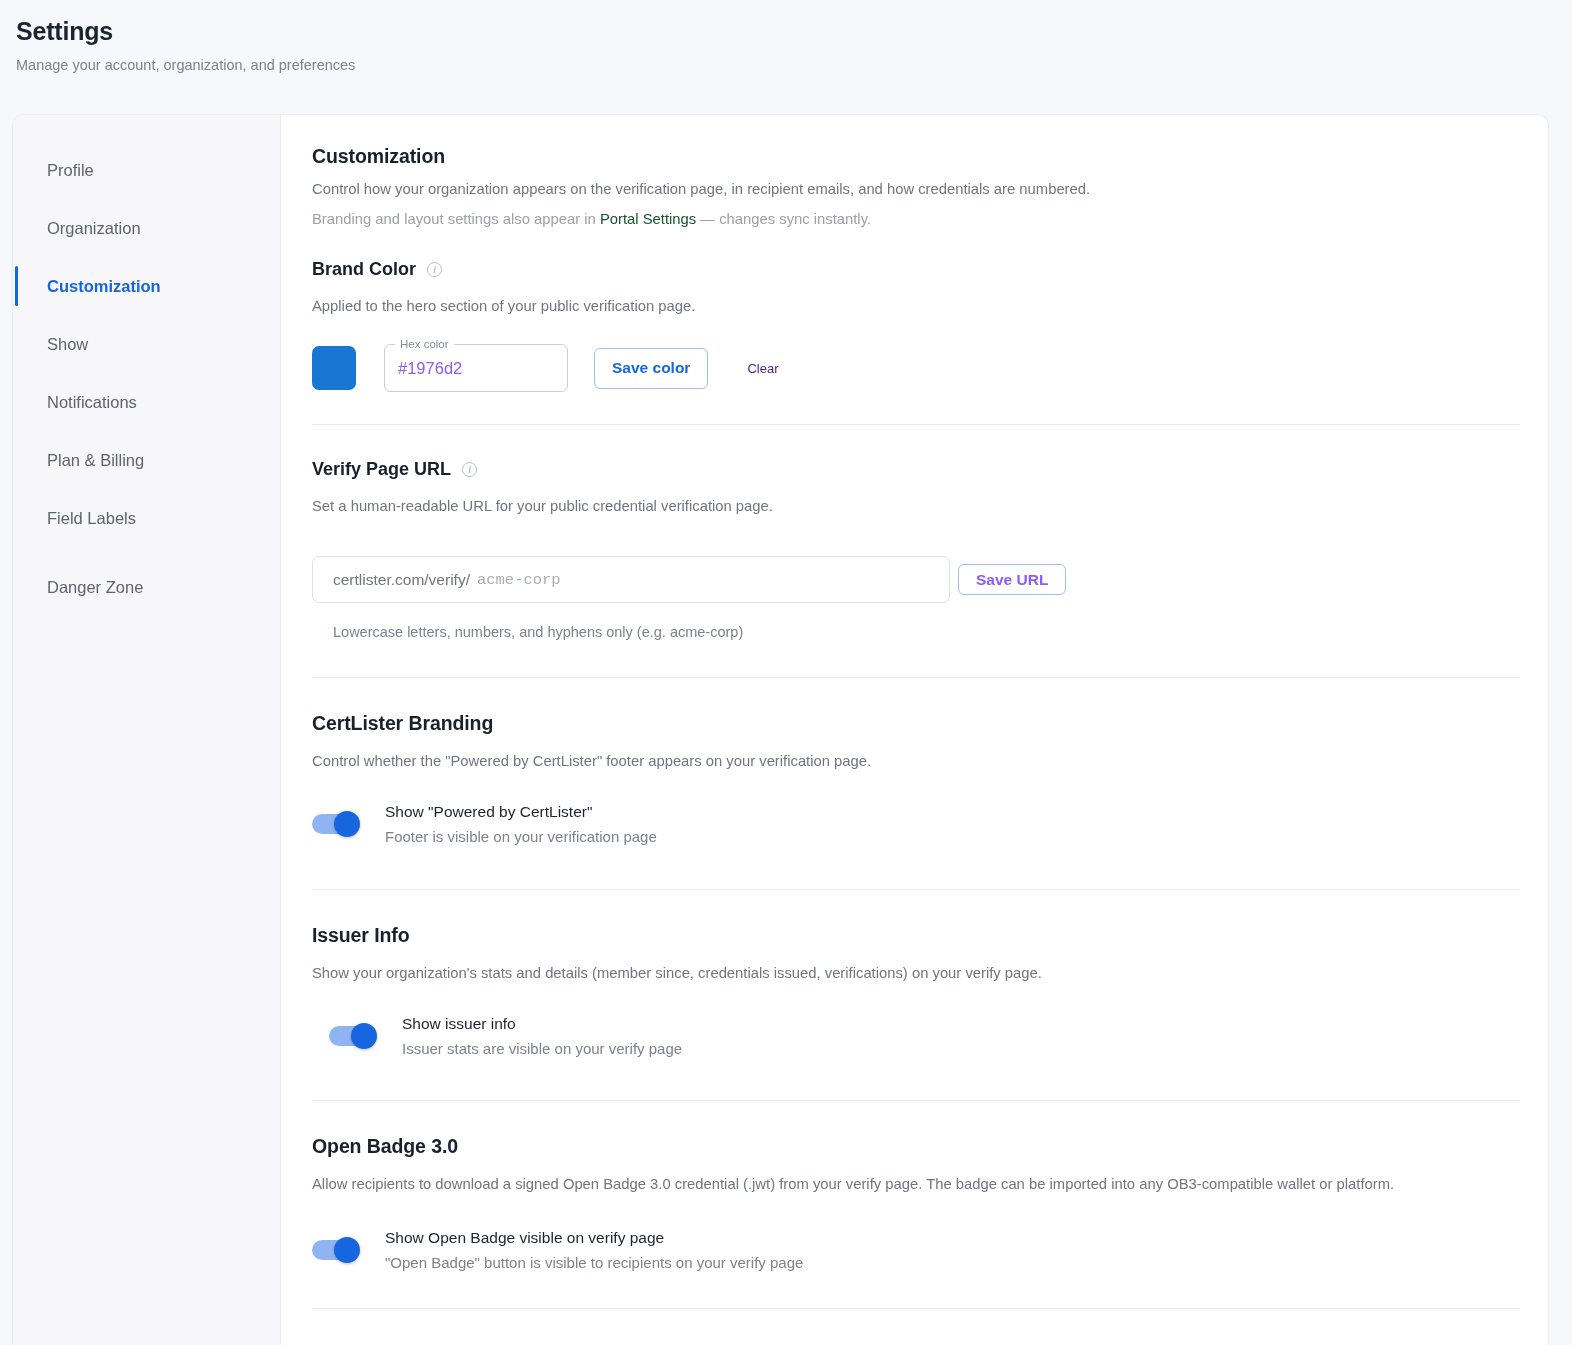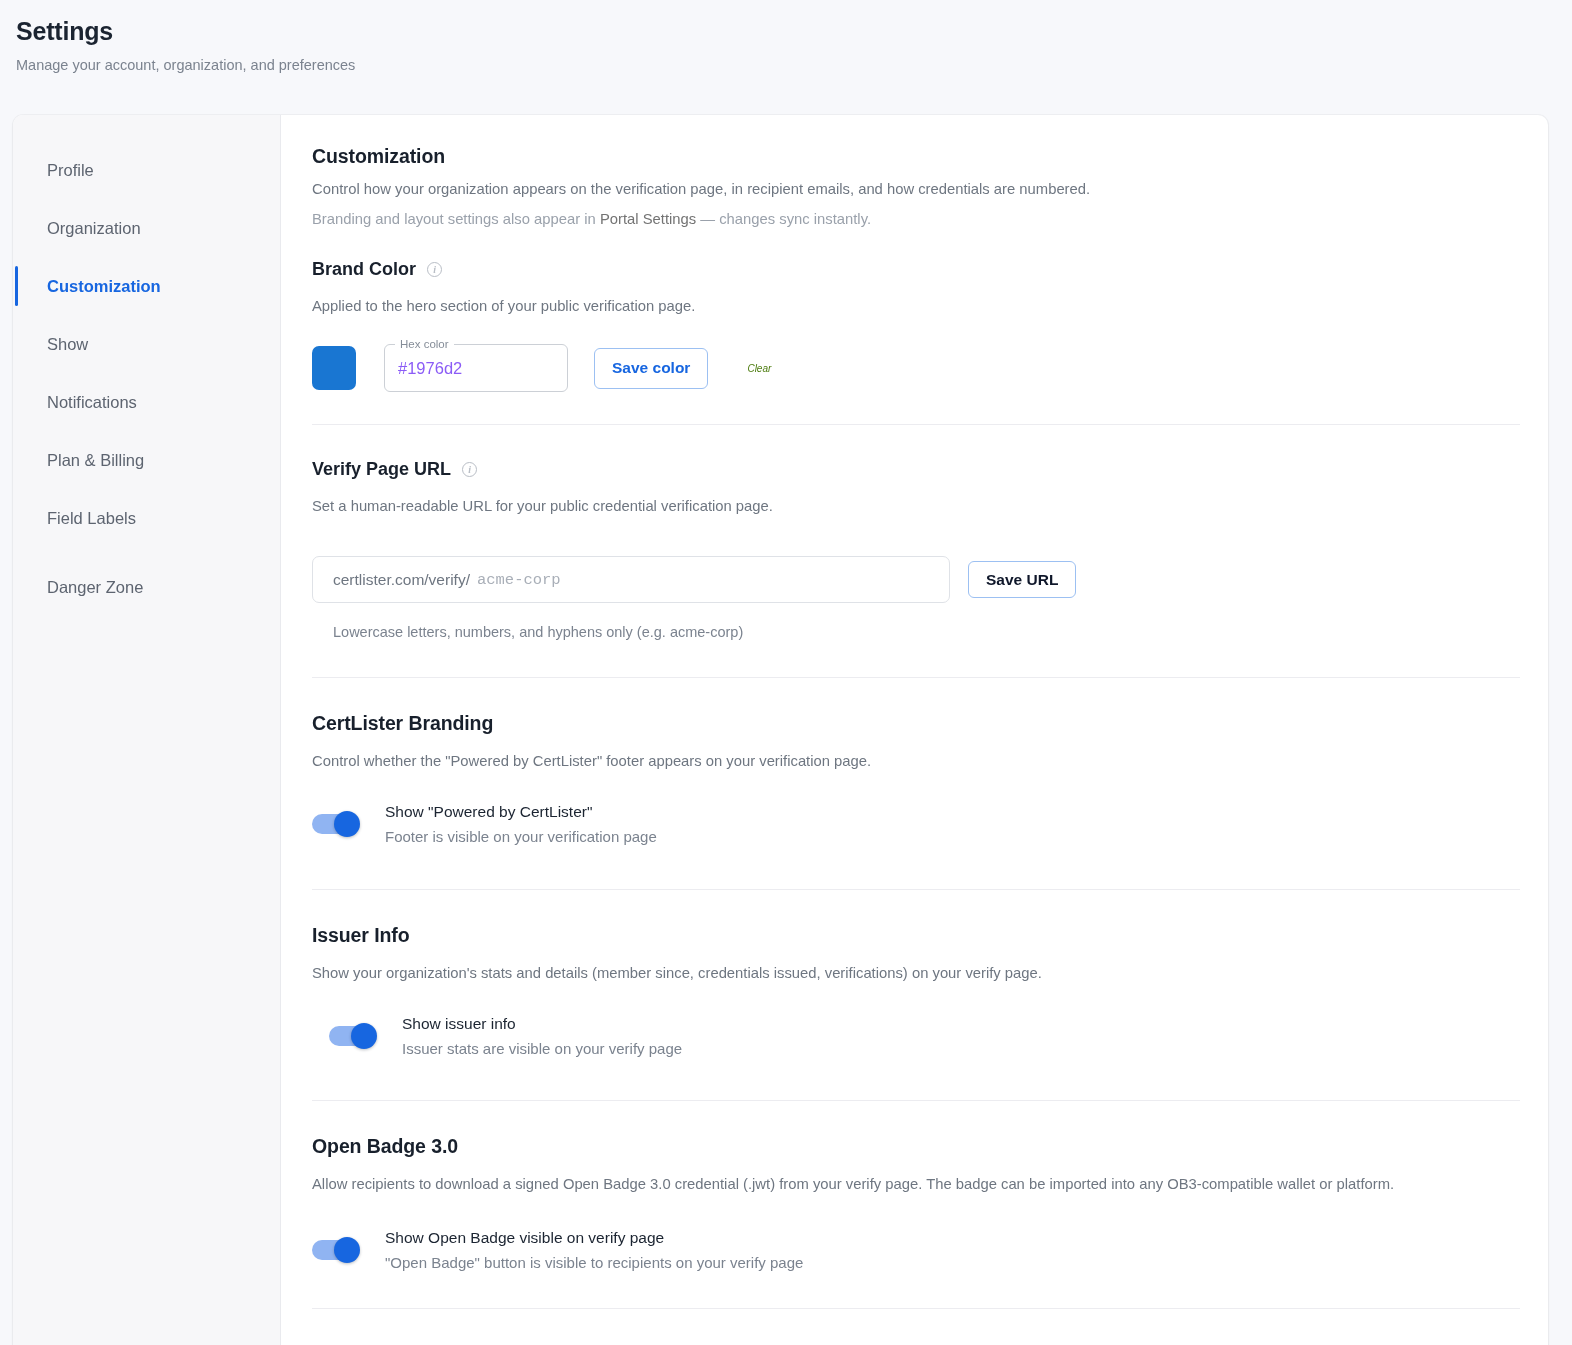--- a/index.html
+++ b/index.html
@@ -76,21 +76,21 @@
   .section-title {
     font-size: 19.5px; font-weight: bold; color: #18202c;
     letter-spacing: -0.1px;
   }
   .section-desc {
     font-size: 14.8px; color: #6e7681; line-height: 24px; margin-top: 9px;
   }
   .section-note {
     font-size: 14.8px; color: #9aa1ab; line-height: 24px; margin-top: 6px;
   }
-  .link { color: #737373; text-decoration: none; cursor: pointer; }
+  .link { color: #14532d; text-decoration: none; cursor: pointer; }
 
   .field-title {
     display: flex; align-items: center; gap: 11px;
     font-size: 18px; font-weight: bold; color: #18202c;
   }
   .info-icon {
     width: 15px; height: 15px; flex: 0 0 15px;
     border: 1.3px solid #b9bec6; border-radius: 50%;
     color: #b9bec6; font-size: 10px; line-height: 13px;
     text-align: center; font-style: italic;
@@ -142,48 +142,47 @@
     border: 1px solid #9cc0f2; border-radius: 6px;
     background: #fff; color: #1766e0;
     font-family: "Liberation Sans", sans-serif;
     font-size: 15.5px; font-weight: bold;
     cursor: pointer;
   }
   .btn-text {
     margin-left: 27px;
     height: 41px; padding: 0 12px;
     border: 0; background: transparent;
-    color: #4d7c0f;
-    font-family: "Liberation Sans", sans-serif;
-    font-size: 10px;
-    cursor: pointer;
-    font-style: italic;
+    color: #4c1d95;
+    font-family: "Liberation Sans", sans-serif;
+    font-size: 13px;
+    cursor: pointer;
   }
 
   
   .url-row { display: flex; align-items: center; margin-top: 39px; }
   .url-box {
     width: 638px; height: 47px;
     border: 1px solid #dfe2e7; border-radius: 7px;
     display: flex; align-items: center;
     padding: 0 20px;
     cursor: text;
   }
   .url-prefix { font-size: 15.5px; color: #6e7681; }
   .url-input {
     flex: 1; border: 0; outline: 0; background: transparent;
     font-family: "Liberation Mono", monospace;
     font-size: 15.5px; color: #1b2431; margin-left: 7px;
   }
   .url-input::placeholder { color: #a9afb8; }
   .btn-save-url {
-    margin-left: 18px;
-    height: 37px; padding: 0 17px;
+    margin-left: 8px;
+    height: 31px; padding: 0 17px;
     border: 1px solid #9cc0f2; border-radius: 6px;
-    background: #fff; color: #0f172a;
+    background: #fff; color: #8b5cf6;
     font-family: "Liberation Sans", sans-serif;
     font-size: 15.5px; font-weight: bold;
     cursor: pointer;
   }
   .url-help {
     font-size: 14.5px; color: #7b838f; margin-top: 21px; margin-left: 21px;
   }
 
   
   .toggle-row { display: flex; align-items: center; margin-top: 28px; }

